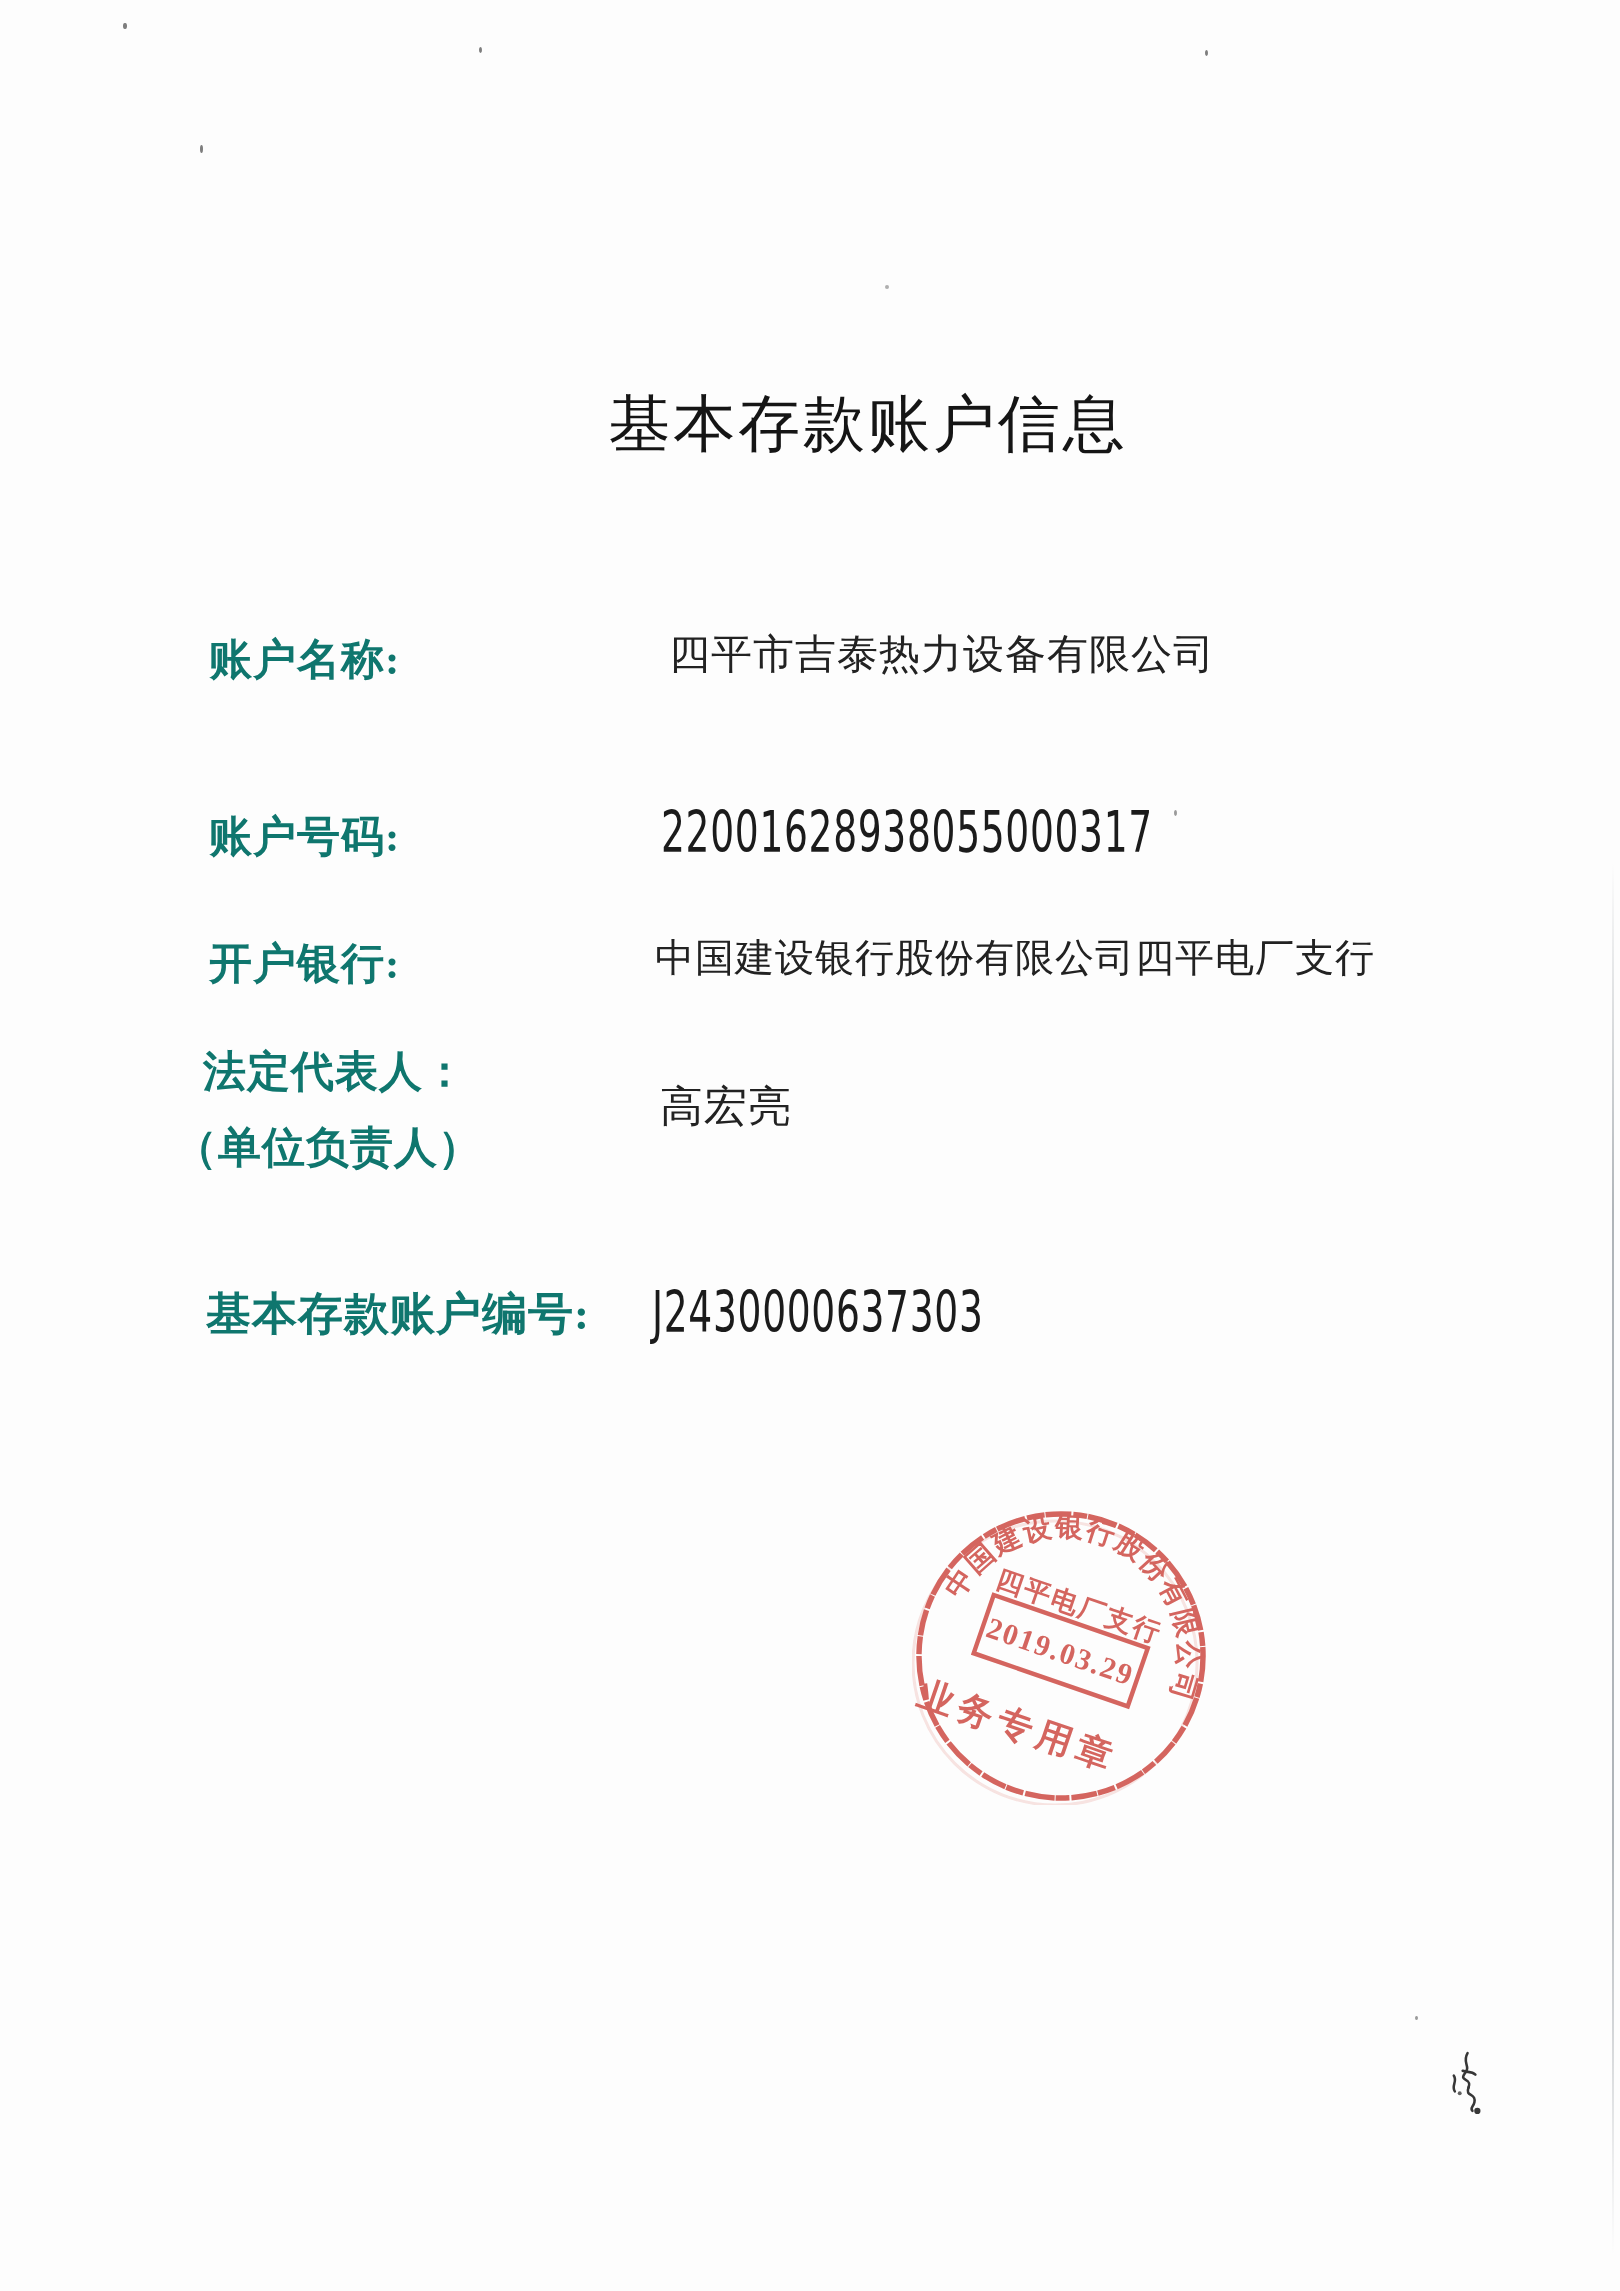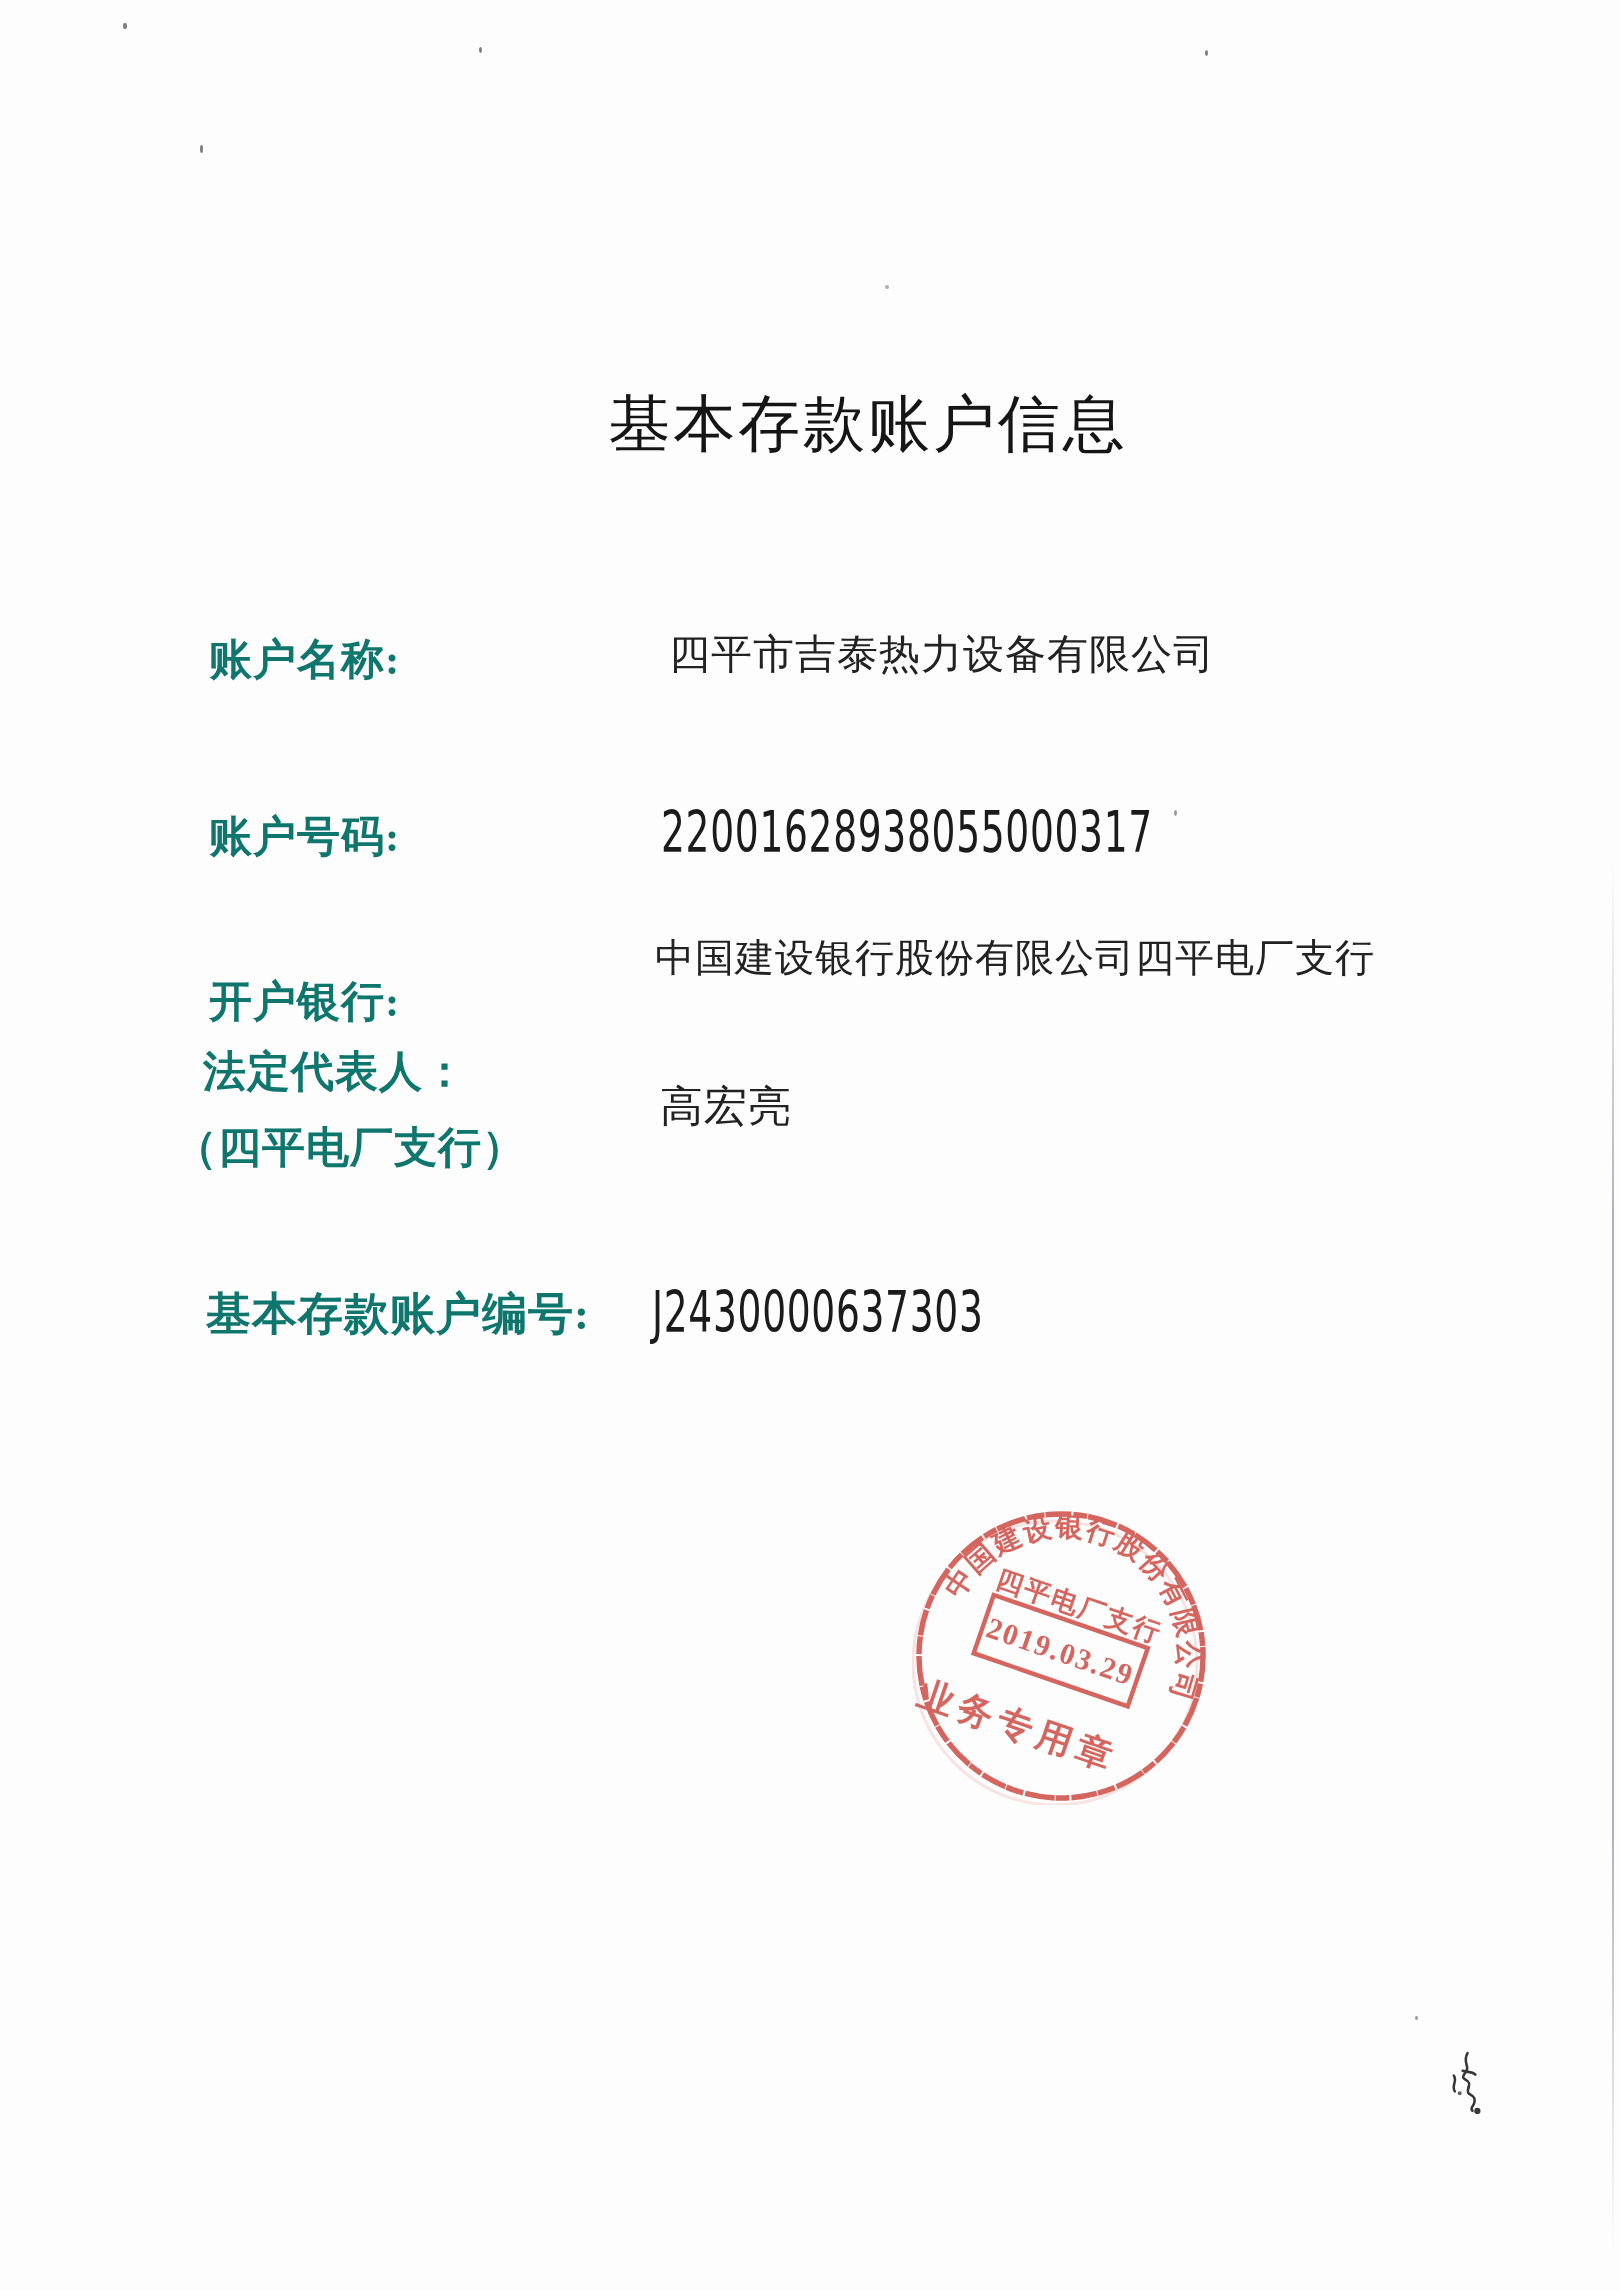--- a/index.html
+++ b/index.html
@@ -95,25 +95,25 @@
   <div class="abs doc-title" style="left:868px;top:382px;">基本存款账户信息</div>
 
   <div class="abs field-label" style="left:209px;top:631px;">账户名称:</div>
   <div class="abs field-value" style="left:669px;top:627px;">四平市吉泰热力设备有限公司</div>
 
   <div class="abs field-label" style="left:209px;top:808px;">账户号码:</div>
   <div class="abs" style="left:661px;top:804px;">
     <span class="digits acct-digits">22001628938055000317</span>
   </div>
 
-  <div class="abs field-label" style="left:209px;top:973px;">开户银行:</div>
+  <div class="abs field-label" style="left:209px;top:935px;">开户银行:</div>
   <div class="abs field-value" style="left:655px;top:931px;font-size:39px;">中国建设银行股份有限公司四平电厂支行</div>
 
   <div class="abs field-label" style="left:203px;top:1043px;">法定代表人：</div>
-  <div class="abs field-label sub" style="left:174px;top:1119px;">（四平电厂支行）</div>
+  <div class="abs field-label sub" style="left:174px;top:1119px;">（单位负责人）</div>
   <div class="abs field-value" style="left:660px;top:1078px;font-size:43px;">高宏亮</div>
 
   <div class="abs field-label" style="left:206px;top:1284px;font-size:45px;">基本存款账户编号:</div>
   <div class="abs" style="left:652px;top:1284px;">
     <span class="digits acct-digits">J2430000637303</span>
   </div>
 
   <svg class="stamp-svg" style="left:912px;top:1507px;" width="298" height="298" viewBox="0 0 300 300">
     <g opacity="0.8">
 

